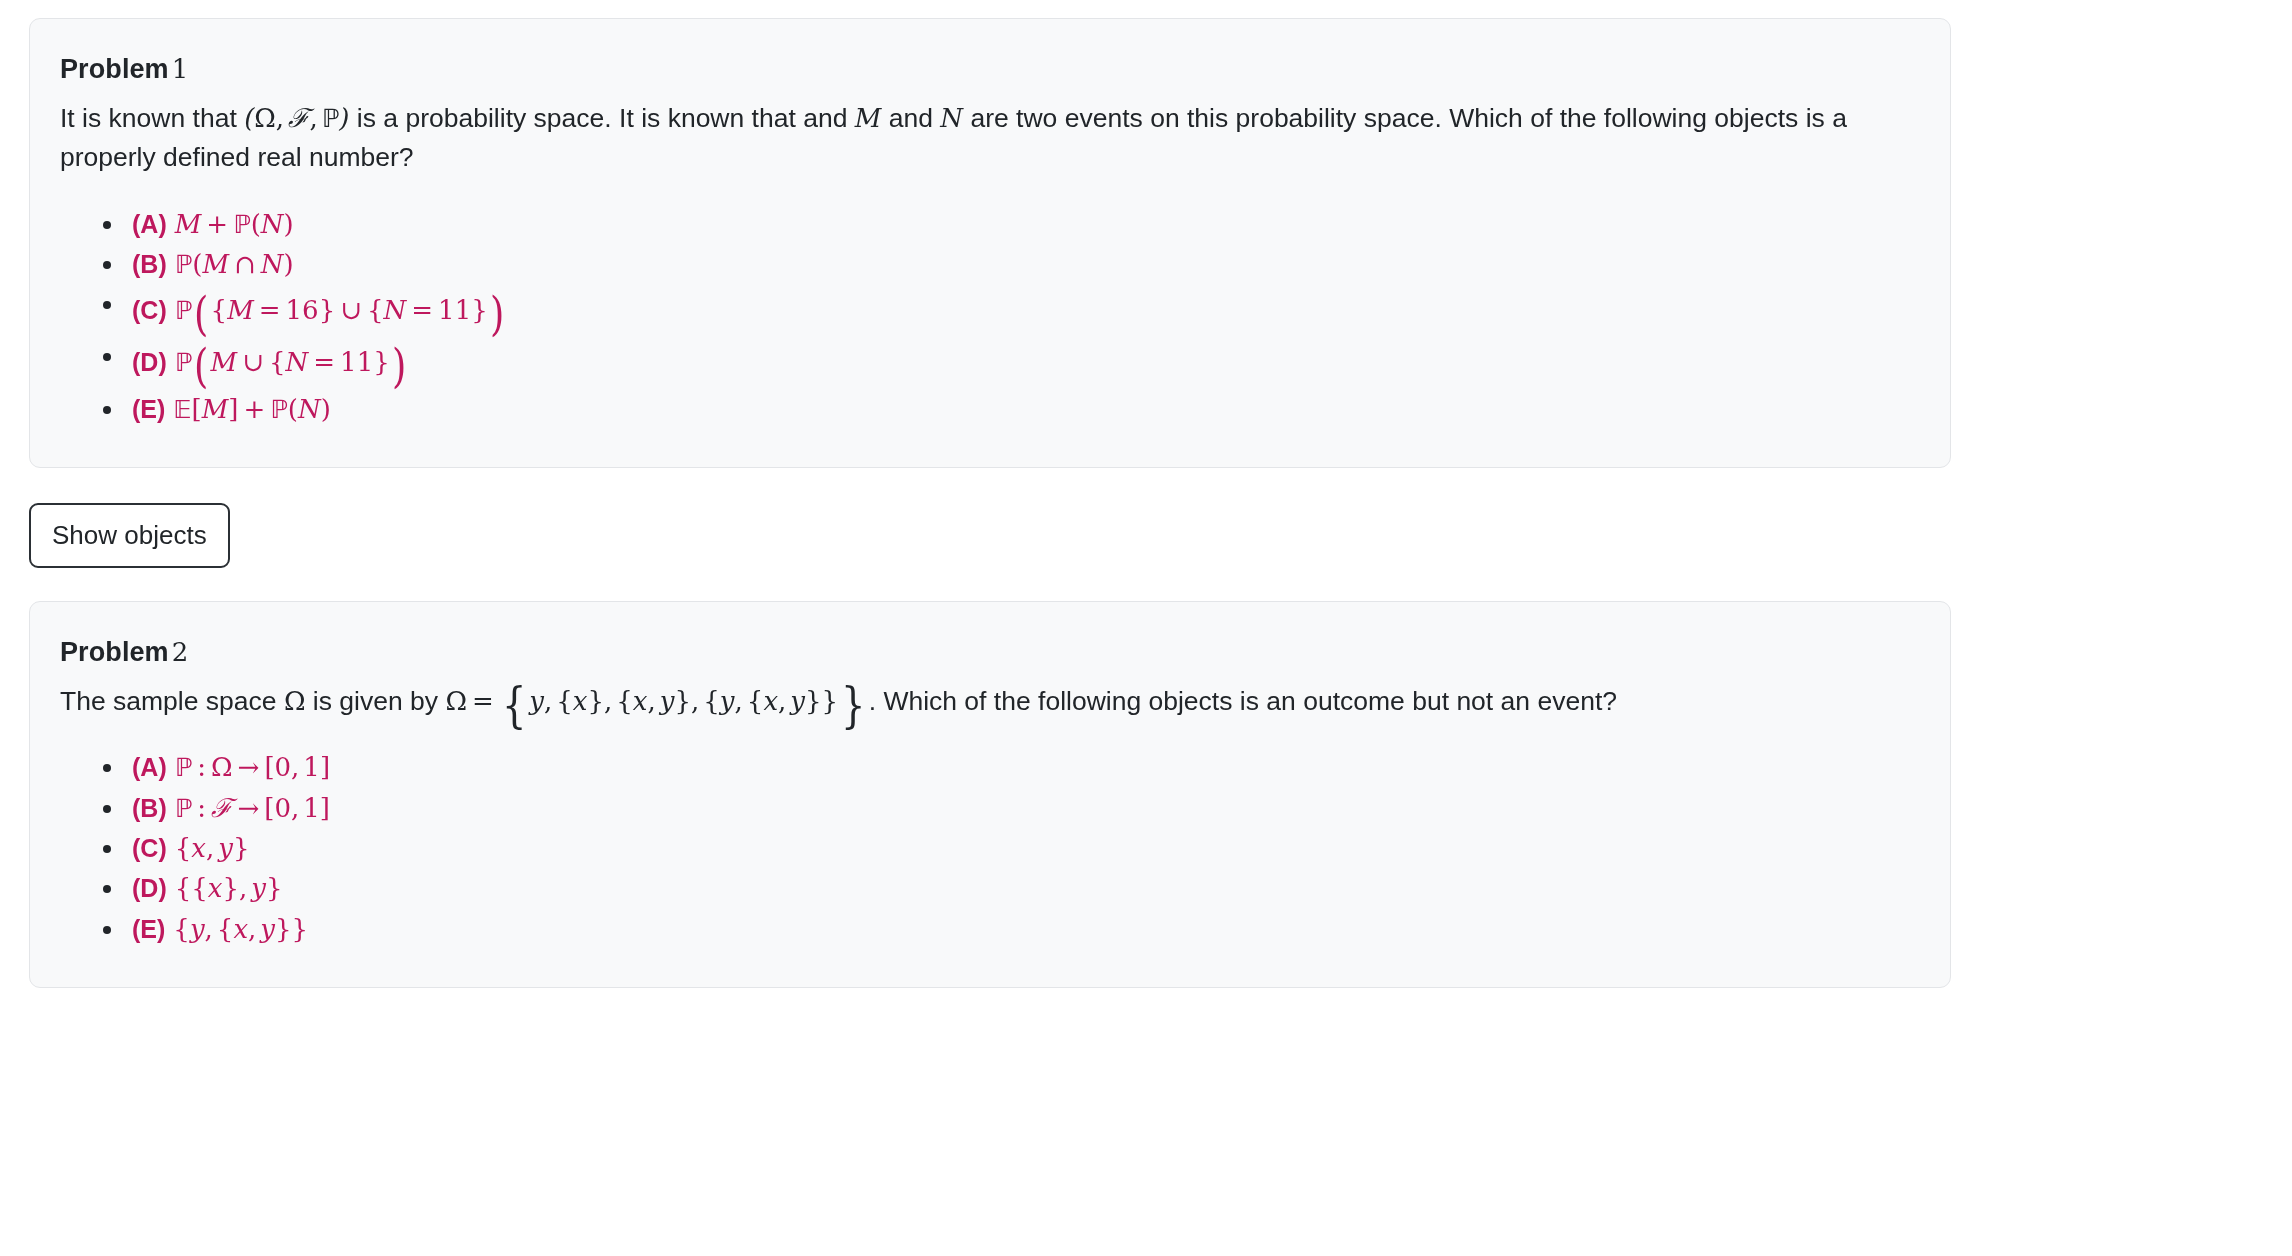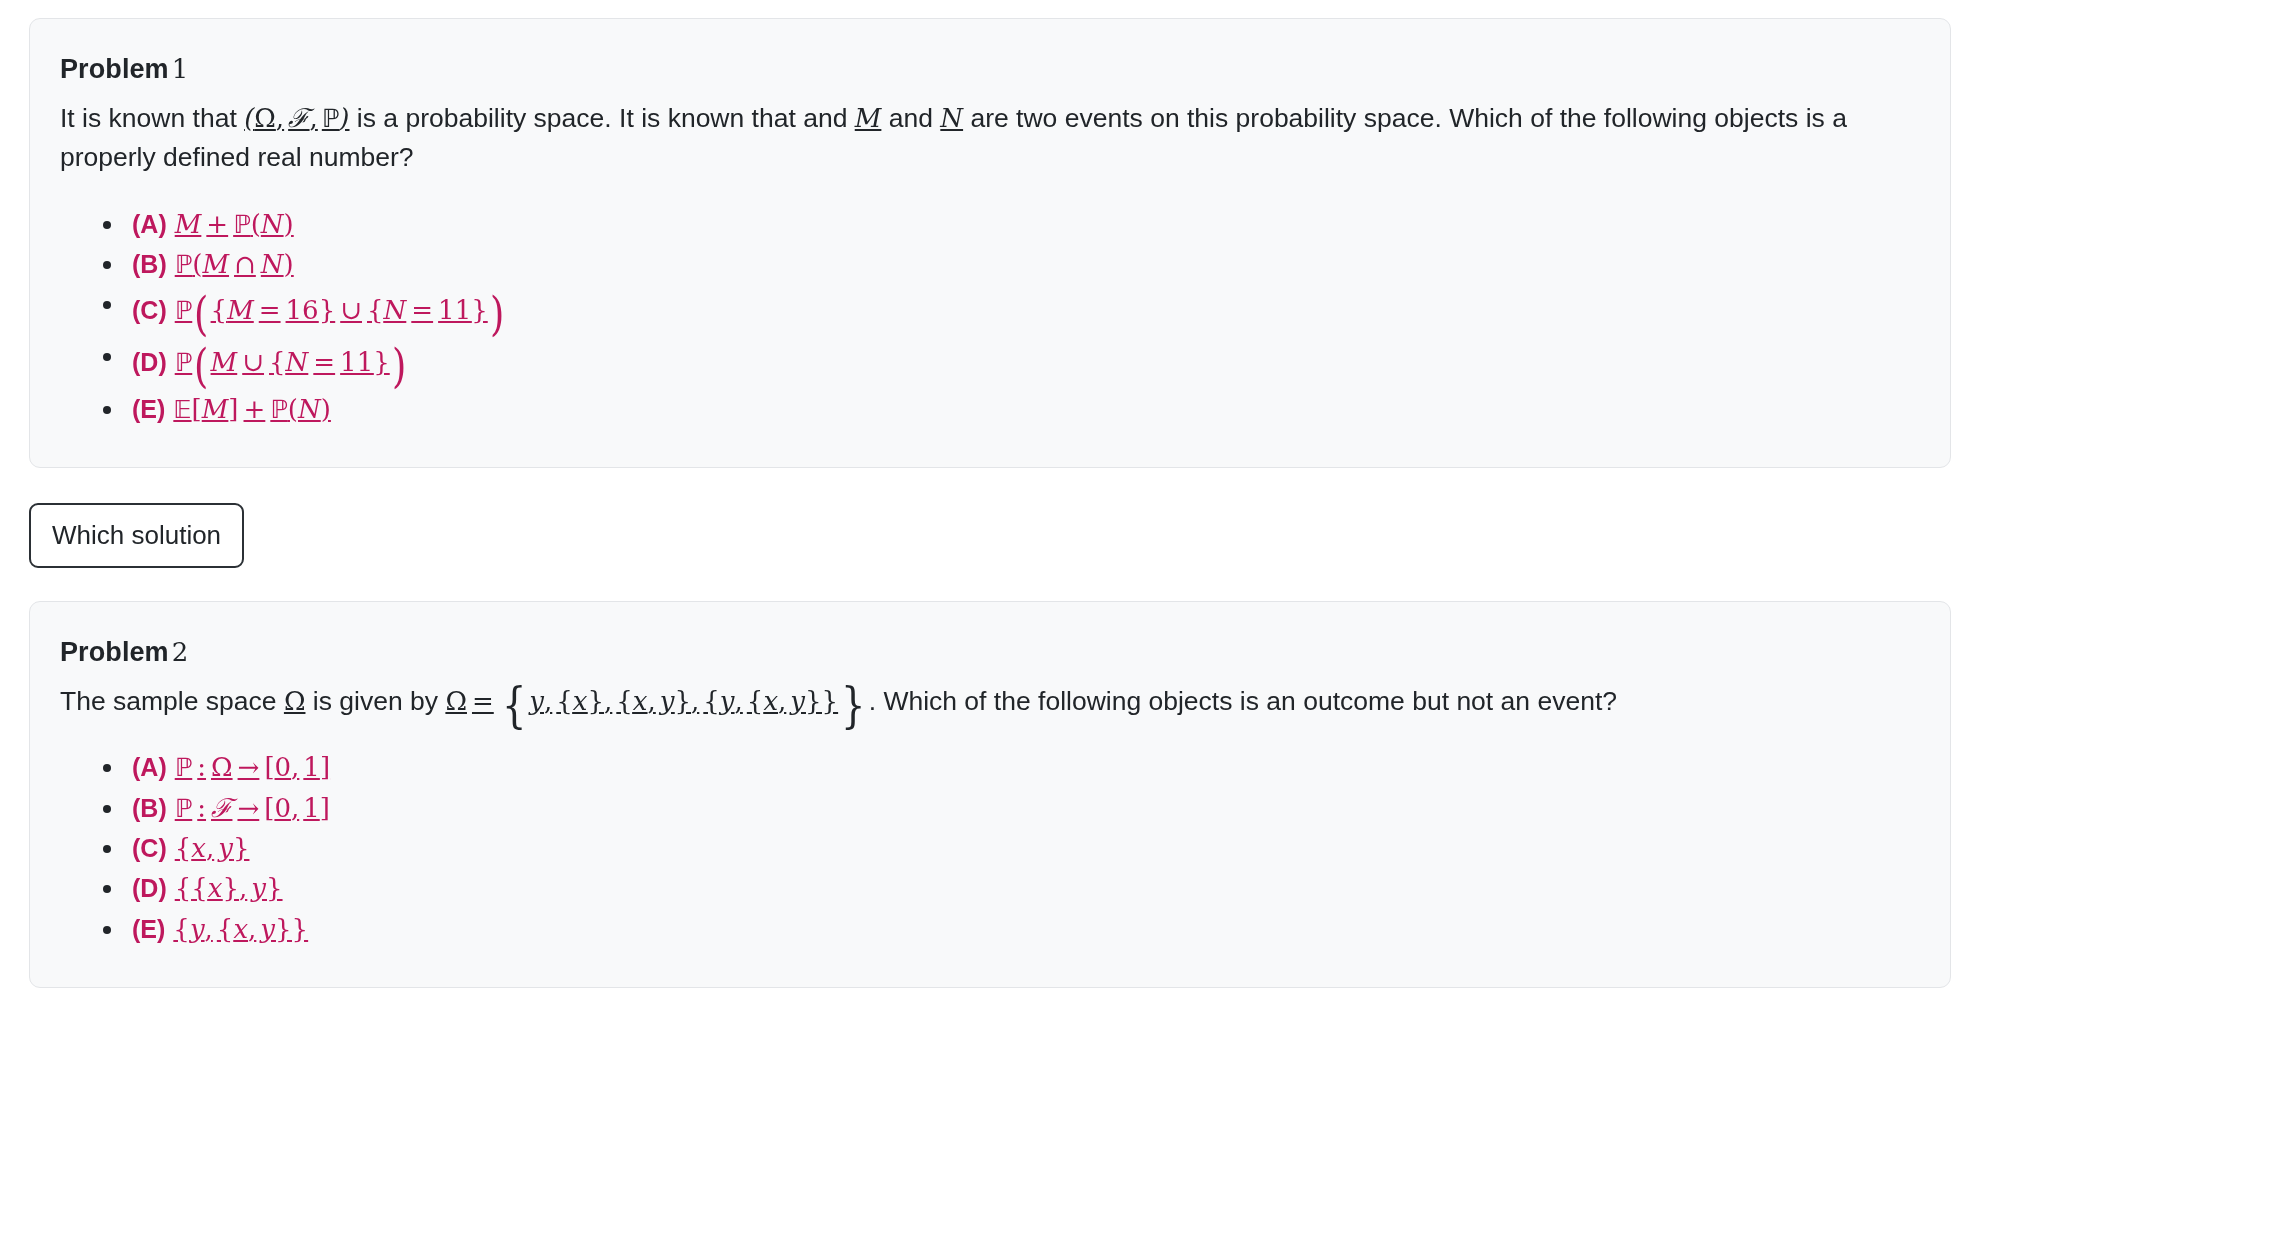--- a/index.html
+++ b/index.html
@@ -53,21 +53,20 @@
     color: #212529;
     max-width: 2120px;
   }
 
   
   .m {
     font-family: "DejaVu Serif", "Liberation Serif", serif;
     font-style: italic;
     font-size: 26px;
     white-space: nowrap;
-    text-decoration: underline;
   }
   .m .up { font-style: normal; }
   .m .num { font-style: normal; }
   .m .op  { font-style: normal; padding: 0 5px; }
   .m .cm  { font-style: normal; padding-right: 4px; }
 
   
   .bb {
     font-family: "DejaVu Sans", sans-serif;
     font-style: normal;
@@ -180,21 +179,21 @@
       </li>
 
       <li>
         <span class="opt-key">(E)</span><span class="m"><span class="bb">𝔼</span><span class="up">[</span>M<span class="up">]</span><span class="op">+</span><span class="bb">ℙ</span><span class="up">(</span>N<span class="up">)</span></span>
       </li>
 
     </ul>
   </div>
 
   <div class="btn-row">
-    <button class="show-solution">Which solution</button>
+    <button class="show-solution">Show objects</button>
   </div>
 
   <div class="card">
 
     <div class="problem-head">
       <span class="label">Problem</span><span class="num">2</span>
     </div>
 
     <p class="problem-body">
       <span>The sample space </span><span class="m"><span class="up">Ω</span></span><span> is given by </span><span class="m"><span class="up">Ω</span><span class="op">=</span><span class="big-brace">{</span>y<span class="cm">,</span><span class="up">{</span>x<span class="up">}</span><span class="cm">,</span><span class="up">{</span>x<span class="cm">,</span>y<span class="up">}</span><span class="cm">,</span><span class="up">{</span>y<span class="cm">,</span><span class="up">{</span>x<span class="cm">,</span>y<span class="up">}}</span><span class="big-brace">}</span></span><span>. Which of the following objects is an outcome but not an event?</span>

